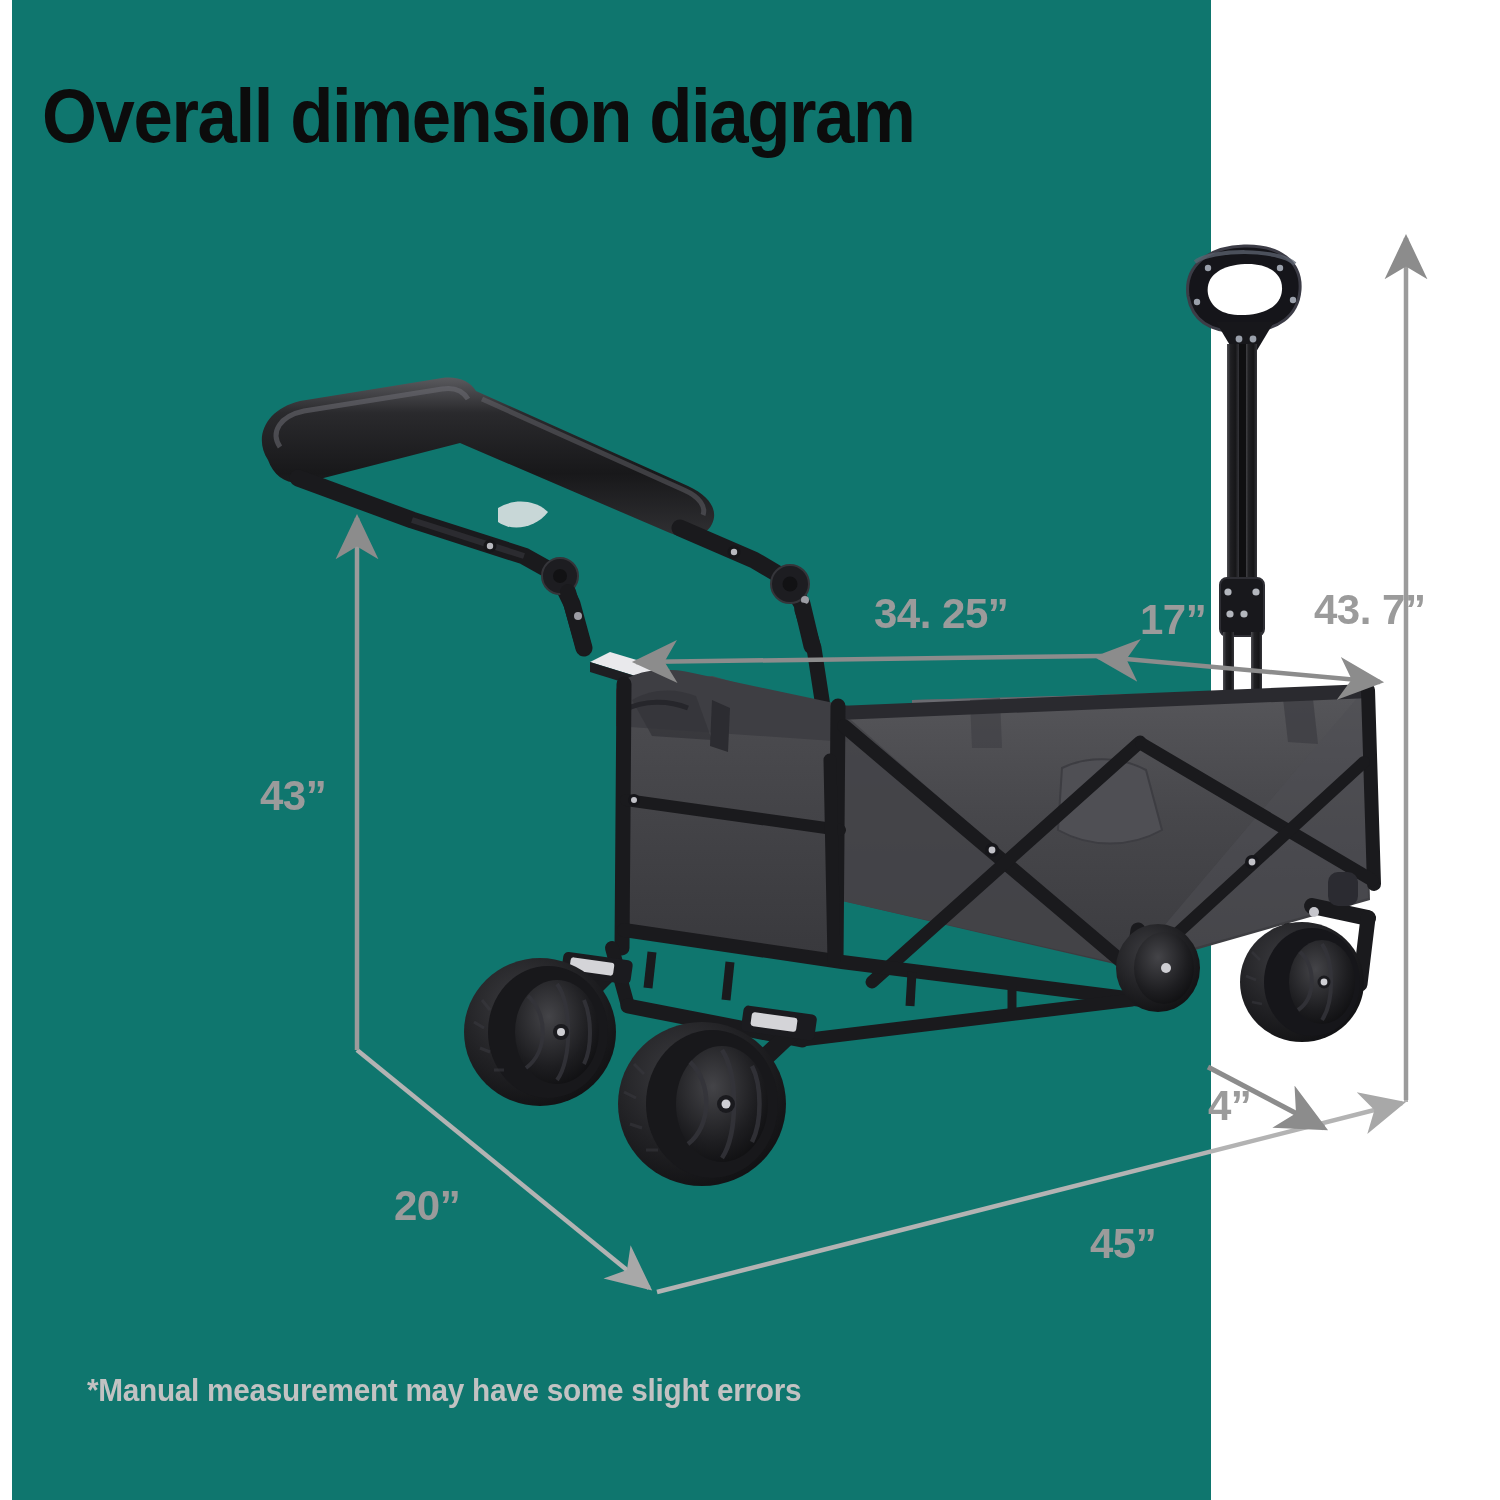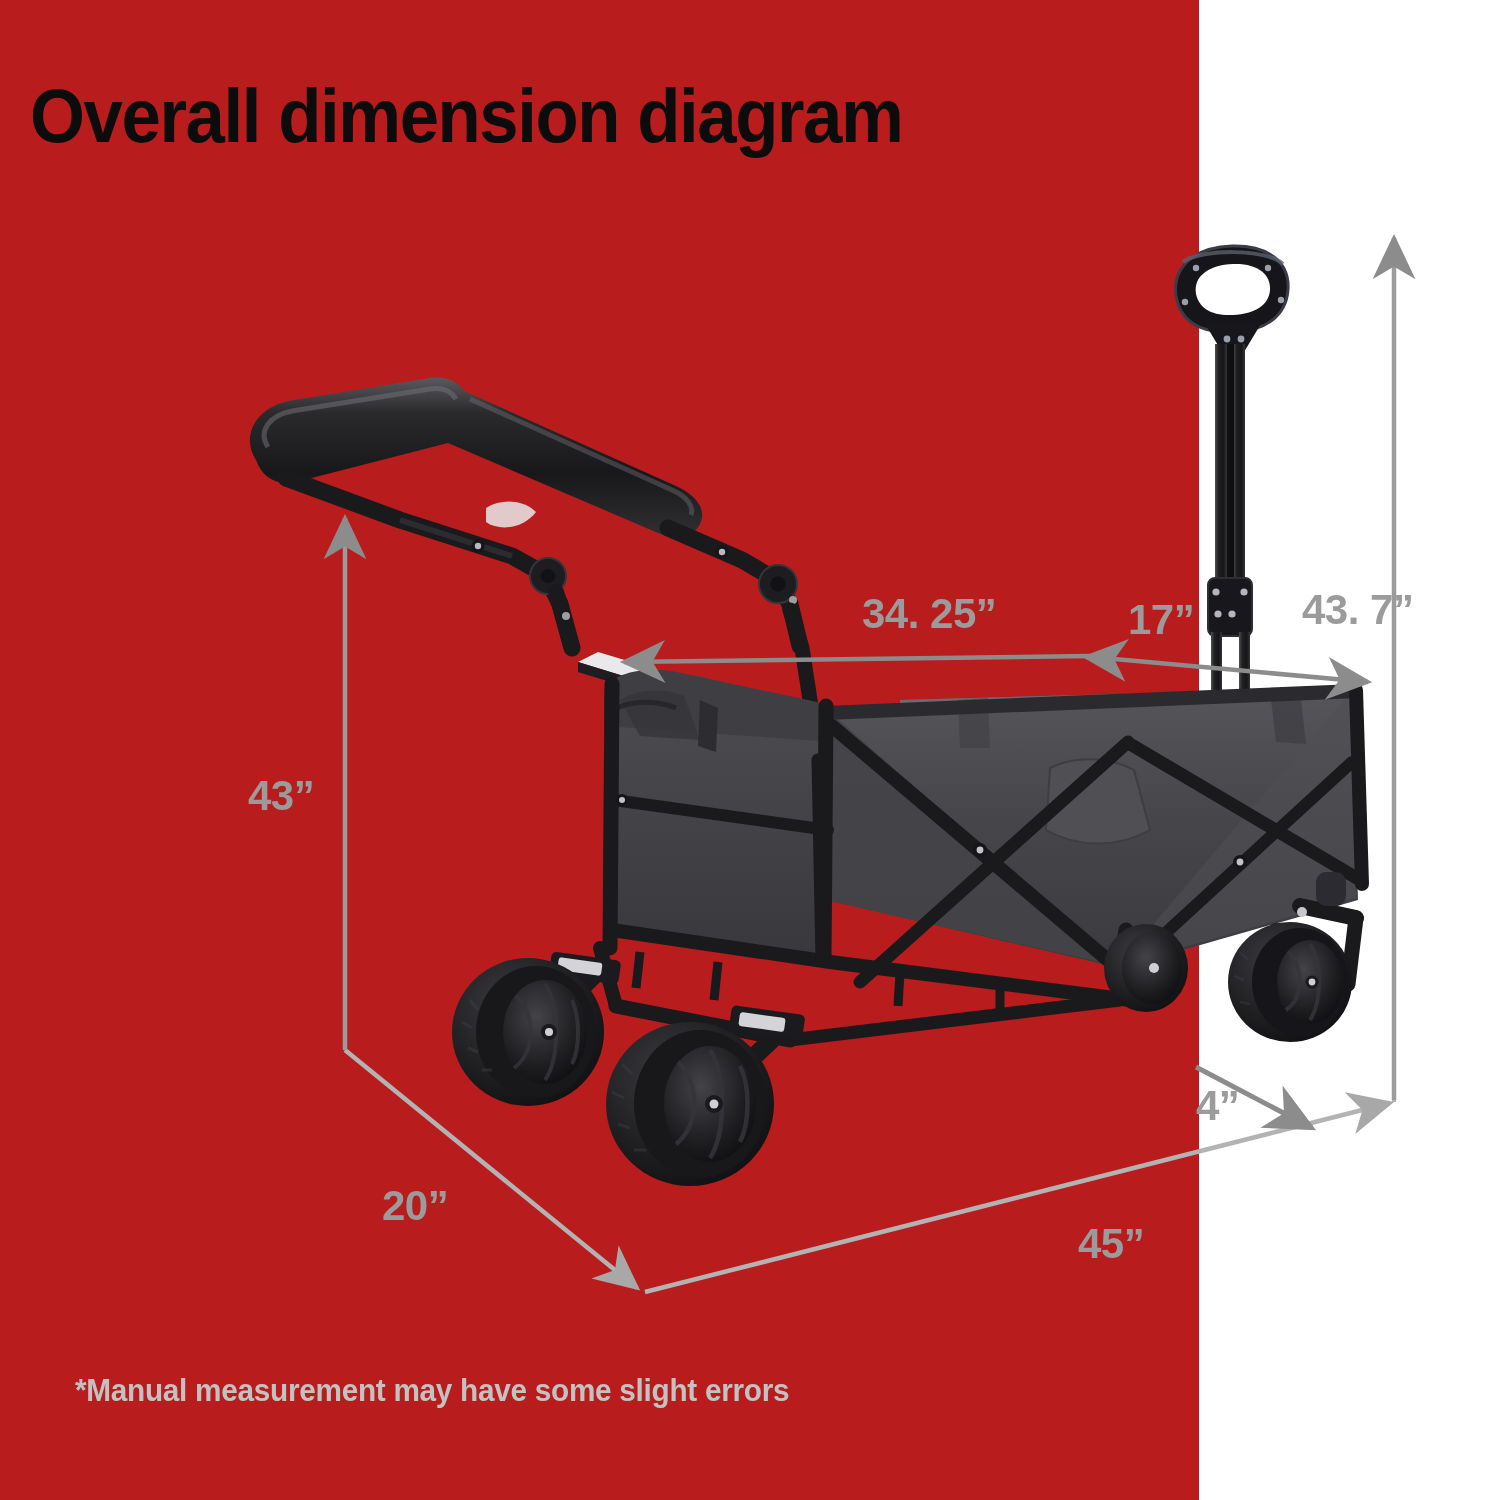--- a/index.html
+++ b/index.html
@@ -9,24 +9,24 @@
   }
   body {
     width: 1500px;
     height: 1500px;
     position: relative;
     font-family: "Liberation Sans", sans-serif;
     overflow: hidden;
   }
   #stage {
     position: absolute;
-    left: 0; top: 0;
+    left: 12px; top: 0;
     width: 1199px;
     height: 1500px;
-    background: #b91c1c;
+    background: #0f766e;
   }
   .title {
     position: absolute;
     left: 30px;
     top: 74px;
     font-family: "Liberation Sans", sans-serif;
     font-weight: bold;
     font-size: 76px;
     line-height: 84px;
     letter-spacing: -1.5px;

